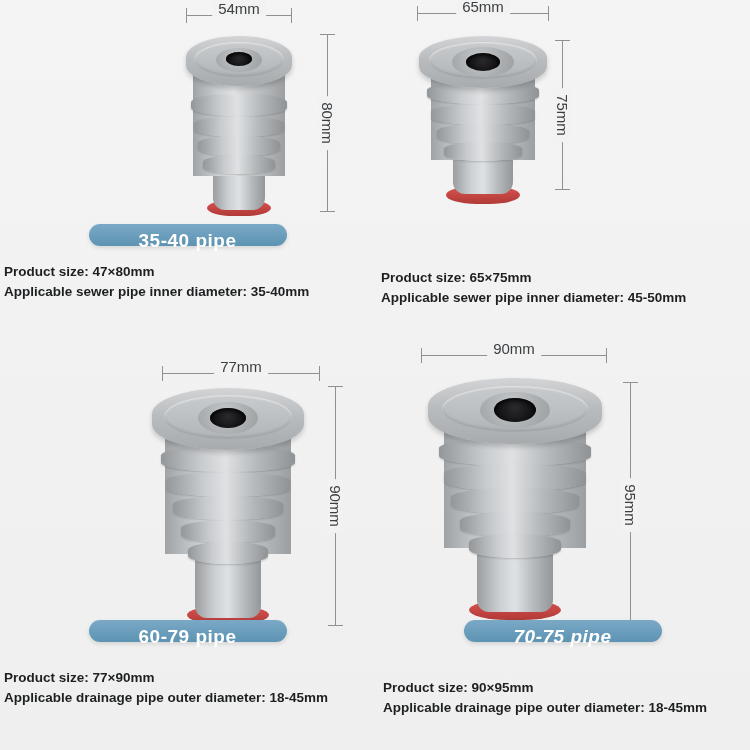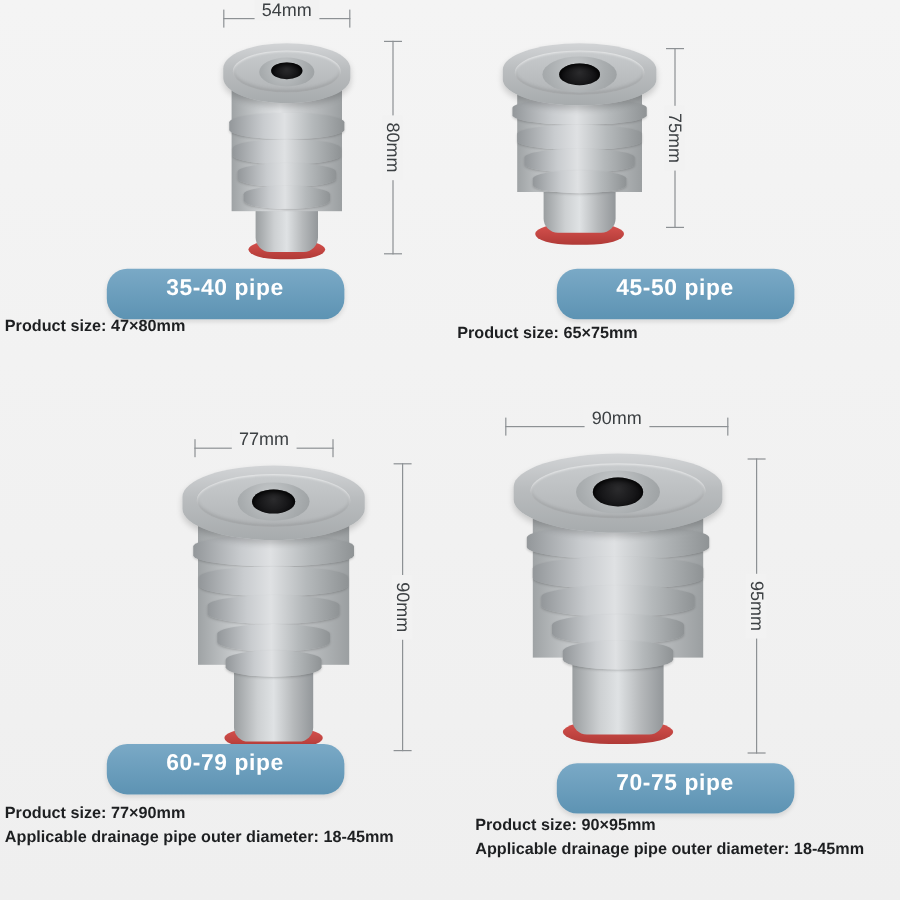--- a/index.html
+++ b/index.html
@@ -167,21 +167,21 @@
     font-weight: 500;
     white-space: nowrap;
   }
 
   
   .badge {
     position: absolute;
     left: 50%;
     transform: translateX(-50%);
     width: 198px;
-    height: 42px;
+    height: 22px;
     line-height: 34px;
     text-align: center;
     border-radius: 17px;
     background: linear-gradient(180deg,#7aa9c6 0%, #5d93b3 100%);
     color: #ffffff;
     font-size: 19px;
     font-weight: 700;
     letter-spacing: 0.5px;
     box-shadow: 0 2px 4px rgba(0,0,0,0.12);
   }
@@ -227,25 +227,32 @@
       <div class="fin" style="width:72px;height:19px;top:125px;"></div>
       <div class="flange" style="width:106px;height:50px;top:6px;"></div>
       <div class="ring-inner" style="width:46px;height:24px;top:18px;"></div>
       <div class="hole" style="width:26px;height:14px;top:22px;"></div>
     </div>
 
     <div class="badge" style="top:224px;">35-40 pipe</div>
 
     <div class="specs" style="left:4px; top:262px;">
       <div>Product size: 47×80mm</div>
+      <div>Applicable sewer pipe inner diameter: 35-40mm</div>
     </div>
   </div>
 
   <div class="cell q2">
 
+    <div class="dim-h" style="left:42px; top:4px; width:132px;">
+      <div class="line"></div>
+      <div class="cap l"></div>
+      <div class="cap r"></div>
+      <div class="label">65mm</div>
+    </div>
 
     <div class="dim-v" style="left:178px; top:40px; height:150px;">
       <div class="line"></div>
       <div class="cap t"></div>
       <div class="cap b"></div>
       <div class="label">75mm</div>
     </div>
 
     <div class="drain" style="left:108px; top:34px; width:0; height:0;">
       <div class="red-seal" style="width:74px;height:18px;top:152px;"></div>
@@ -253,30 +260,30 @@
       <div class="body" style="width:104px;height:104px;top:22px;"></div>
       <div class="fin" style="width:112px;height:22px;top:48px;"></div>
       <div class="fin" style="width:104px;height:21px;top:70px;"></div>
       <div class="fin" style="width:92px;height:20px;top:90px;"></div>
       <div class="fin" style="width:78px;height:19px;top:108px;"></div>
       <div class="flange" style="width:128px;height:52px;top:2px;"></div>
       <div class="ring-inner" style="width:62px;height:30px;top:13px;"></div>
       <div class="hole" style="width:34px;height:18px;top:19px;"></div>
     </div>
 
-    <div class="badge" style="top:224px;">45-50 pipe</div>
 
     <div class="specs" style="left:6px; top:268px;">
       <div>Product size: 65×75mm</div>
+      <div>Applicable sewer pipe inner diameter: 45-50mm</div>
     </div>
   </div>
 
   <div class="cell q3">
 
-    <div class="dim-h" style="left:162px; top:24px; width:116px;">
+    <div class="dim-h" style="left:162px; top:24px; width:158px;">
       <div class="line"></div>
       <div class="cap l"></div>
       <div class="cap r"></div>
       <div class="label">77mm</div>
     </div>
 
     <div class="dim-v" style="left:326px; top:46px; height:240px;">
       <div class="line"></div>
       <div class="cap t"></div>
       <div class="cap b"></div>
@@ -328,21 +335,21 @@
       <div class="fin" style="width:152px;height:28px;top:62px;"></div>
       <div class="fin" style="width:142px;height:27px;top:88px;"></div>
       <div class="fin" style="width:128px;height:26px;top:112px;"></div>
       <div class="fin" style="width:110px;height:25px;top:136px;"></div>
       <div class="fin" style="width:92px;height:24px;top:158px;"></div>
       <div class="flange" style="width:174px;height:66px;top:2px;"></div>
       <div class="ring-inner" style="width:70px;height:36px;top:16px;"></div>
       <div class="hole" style="width:42px;height:24px;top:22px;"></div>
     </div>
 
-    <div class="badge" style="top:296px;">70-75 pipe</div>
-
-    <div class="specs" style="left:21px; top:338px;">
+    <div class="badge" style="top:280px;font-style:italic;">70-75 pipe</div>
+
+    <div class="specs" style="left:8px; top:338px;">
       <div>Product size: 90×95mm</div>
       <div>Applicable drainage pipe outer diameter: 18-45mm</div>
     </div>
   </div>
 
 </div>
 
 </body></html>

